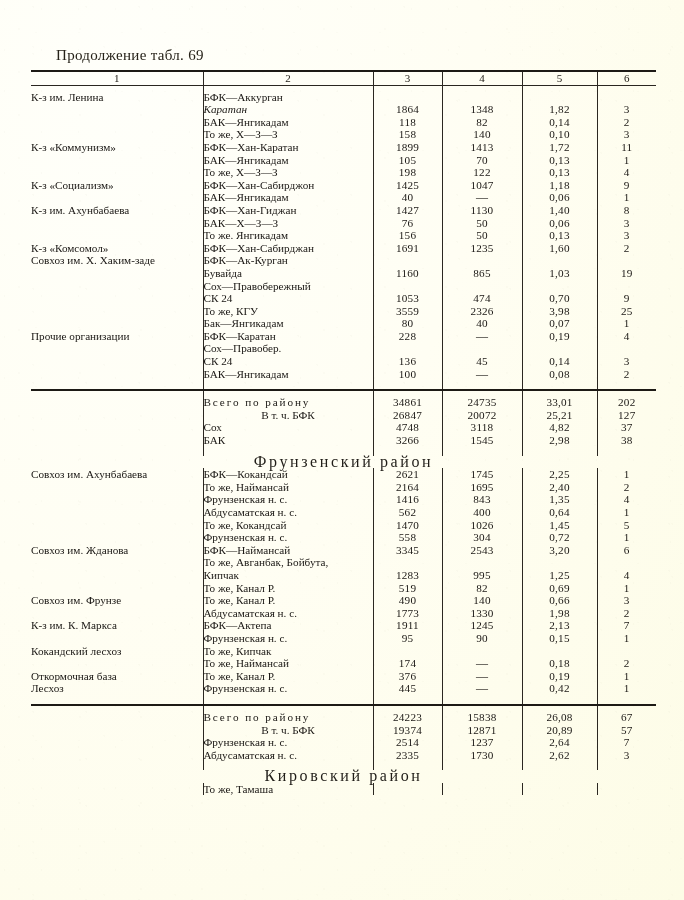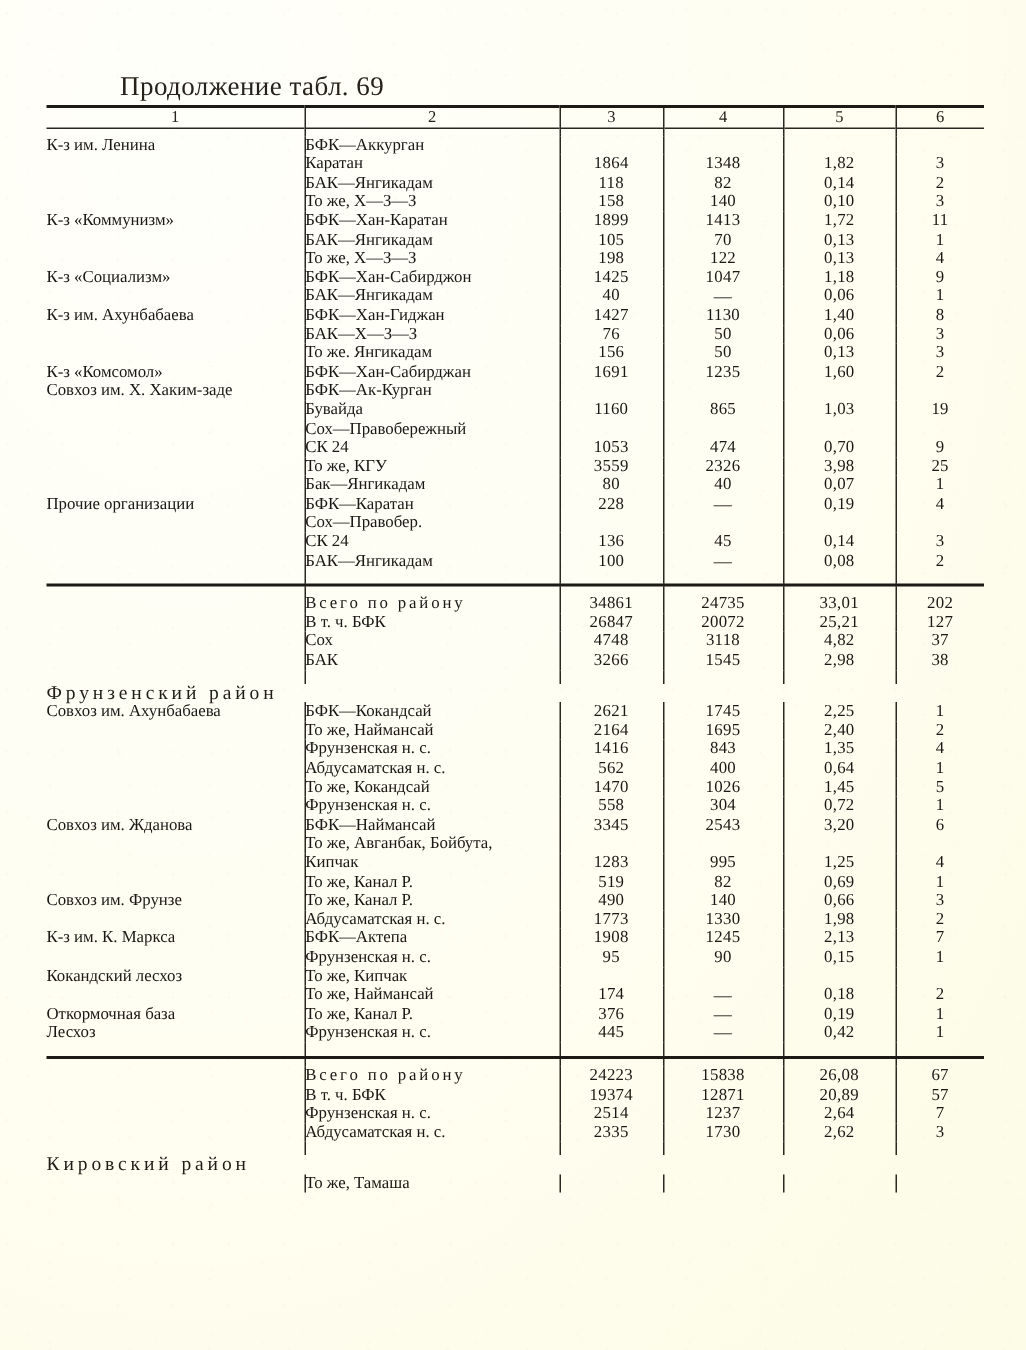--- a/index.html
+++ b/index.html
@@ -32,24 +32,23 @@
       radial-gradient(circle at 31% 68%, rgba(190,185,160,.16) 0 1px, transparent 1px),
       radial-gradient(circle at 84% 55%, rgba(190,185,160,.15) 0 1px, transparent 1px),
       radial-gradient(circle at 47% 88%, rgba(190,185,160,.14) 0 1px, transparent 1px);
     background-size: 37px 41px, 53px 47px, 61px 43px, 43px 59px, 71px 53px;
   }
 
   .contin {
     position: absolute;
     left: 56px;
     top: 47px;
-    font-size: 18px;
+    font-size: 15px;
     letter-spacing: .3px;
     color: #262219;
-    margin-left: 24px;
   }
 
   table.tbl {
     position: absolute;
     left: 31px;
     top: 70px;
     width: 625px;
     border-collapse: collapse;
     font-size: 11.2px;
     line-height: 12.6px;
@@ -95,32 +94,33 @@
     color: #24201a;
   }
   .vl { border-left: 1.15px solid #2b2721; }
 
   .c1cell { padding-left: 13px; padding-right: 4px; white-space: nowrap; }
   .c2cell { padding-left: 7px; padding-right: 3px; white-space: nowrap; }
   .num    { text-align: center; padding: 0 2px; white-space: nowrap; letter-spacing: .2px; }
 
   tr.data td { height: 12.6px; }
 
-  .ind { padding-left: 30px; }
+  .ind { padding-left: 30px; font-style: italic; }
   .ind2 { padding-left: 18px; }
   .ind-sum1 { padding-left: 7px; }
-  .ind-sum2 { padding-left: 25px; }
+  .ind-sum2 { padding-left: 25px; text-align: center; }
   .ind-sum3 { padding-left: 51px; }
 
   .spaced {
     letter-spacing: 1.9px;
   }
   .district {
+    text-align: center;
     letter-spacing: 2.6px;
-    font-size: 13px;
+    font-size: 16px;
     padding: 6px 0 5px 0;
     color: #201d18;
     font-family: Liberation Serif, serif;
   }
   .gap td { height: 9px; font-size: 0; line-height: 0; }
   .gap-sm td { height: 5px; font-size: 0; line-height: 0; }
   .dash { font-size: 12px; }
 </style>
 </head>
 <body>
@@ -500,21 +500,21 @@
           <td class="c1cell"></td>
           <td class="c2cell vl">Абдусаматская н. с.</td>
           <td class="num vl">1773</td>
           <td class="num vl">1330</td>
           <td class="num vl">1,98</td>
           <td class="num vl">2</td>
         </tr>
         <tr class="data">
           <td class="c1cell">К-з им. К. Маркса</td>
           <td class="c2cell vl">БФК—Актепа</td>
-          <td class="num vl">1908</td>
+          <td class="num vl">1911</td>
           <td class="num vl">1245</td>
           <td class="num vl">2,13</td>
           <td class="num vl">7</td>
         </tr>
         <tr class="data">
           <td class="c1cell"></td>
           <td class="c2cell vl">Фрунзенская  н. с.</td>
           <td class="num vl">95</td>
           <td class="num vl">90</td>
           <td class="num vl">0,15</td>

